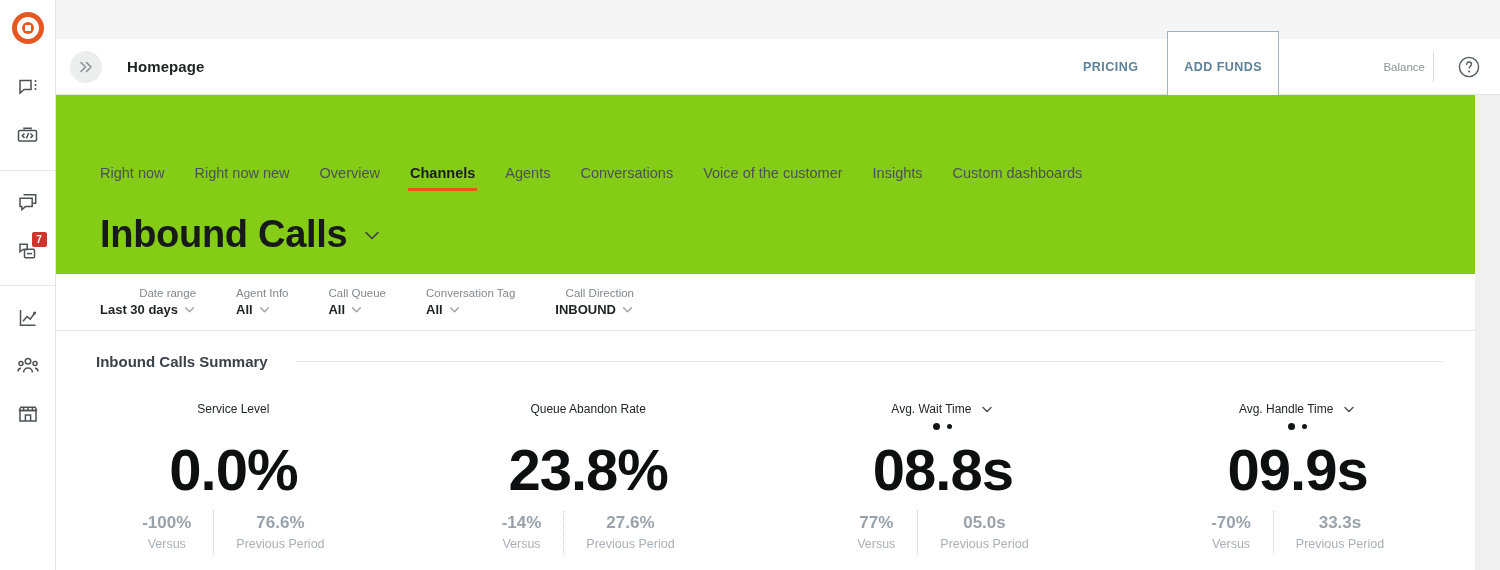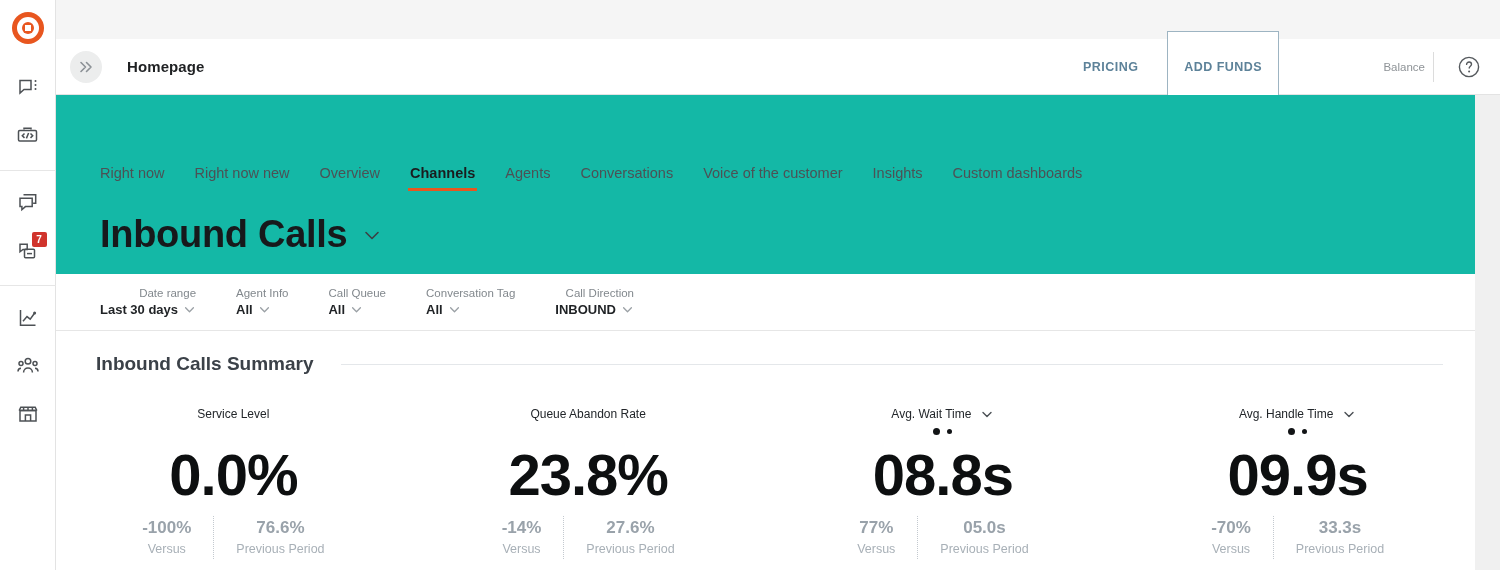--- a/index.html
+++ b/index.html
@@ -99,21 +99,21 @@
   .balance-value { font-size: 12px; color: #4a4f54; line-height: 14px; font-weight: bold; }
   .vdivider { width: 1px; height: 30px; background: #dcdcdc; margin: 0 22px 0 8px; }
   .help-btn { width: 26px; height: 26px; cursor: pointer; color: #55595d; }
 
   
   .content { flex: 1 1 auto; position: relative; background: #f5f5f5; display: flex; }
   .content-inner { flex: 1 1 auto; min-width: 0; display: flex; flex-direction: column; }
   .scroll-gutter { width: 25px; flex: 0 0 25px; background: #f0f0f0; }
 
   
-  .gray-band { background: #14b8a6; padding-top: 56px; }
+  .gray-band { background: #84cc16; padding-top: 56px; }
   .tabs { display: flex; align-items: flex-end; padding: 0 0 0 44px; height: 40px; }
   .tab {
     position: relative;
     font-size: 14.5px; color: #4c5155;
     padding: 0 0 10px 0; margin-right: 30px;
     cursor: pointer; white-space: nowrap;
   }
   .tab:last-child { margin-right: 0; }
   .tab.active { color: #1a1c1e; font-weight: bold; }
   .tab.active::after {
@@ -138,21 +138,21 @@
   }
   .filter { margin-right: 40px; cursor: pointer; text-align: right; }
   .filter-label { font-size: 11.5px; color: #82888d; line-height: 15px; }
   .filter-value-row { display: flex; align-items: center; gap: 5px; }
   .filter-value { font-size: 13px; font-weight: bold; color: #1f2225; line-height: 17px; }
   .filter-caret { color: #9aa0a5; display: flex; align-items: center; }
 
   
   .panel { background: #ffffff; flex: 1 1 auto; padding: 0 0 0 0; }
   .panel-head { display: flex; align-items: center; padding: 22px 32px 0 40px; }
-  .panel-title { font-size: 19px; font-weight: bold; color: #3b4148; white-space: nowrap; }
+  .panel-title { font-size: 15px; font-weight: bold; color: #3b4148; white-space: nowrap; }
   .panel-rule { flex: 1 1 auto; height: 1px; background: #e4e7ea; margin-left: 28px; }
 
   .kpi-row { display: flex; padding: 32px 0 0 0; }
   .kpi { flex: 1 1 25%; display: flex; flex-direction: column; align-items: center; }
   .kpi-title-row { display: flex; align-items: center; gap: 9px; }
   .kpi-title { font-size: 12px; color: #22262a; }
   .kpi-caret { color: #4a4f54; display: flex; align-items: center; cursor: pointer; }
   .kpi-dots { display: flex; gap: 7px; align-items: center; height: 14px; margin-top: 3px; }
   .kpi-dots .d1 { width: 7px; height: 7px; border-radius: 50%; background: #121416; }
   .kpi-dots .d2 { width: 5px; height: 5px; border-radius: 50%; background: #121416; }

